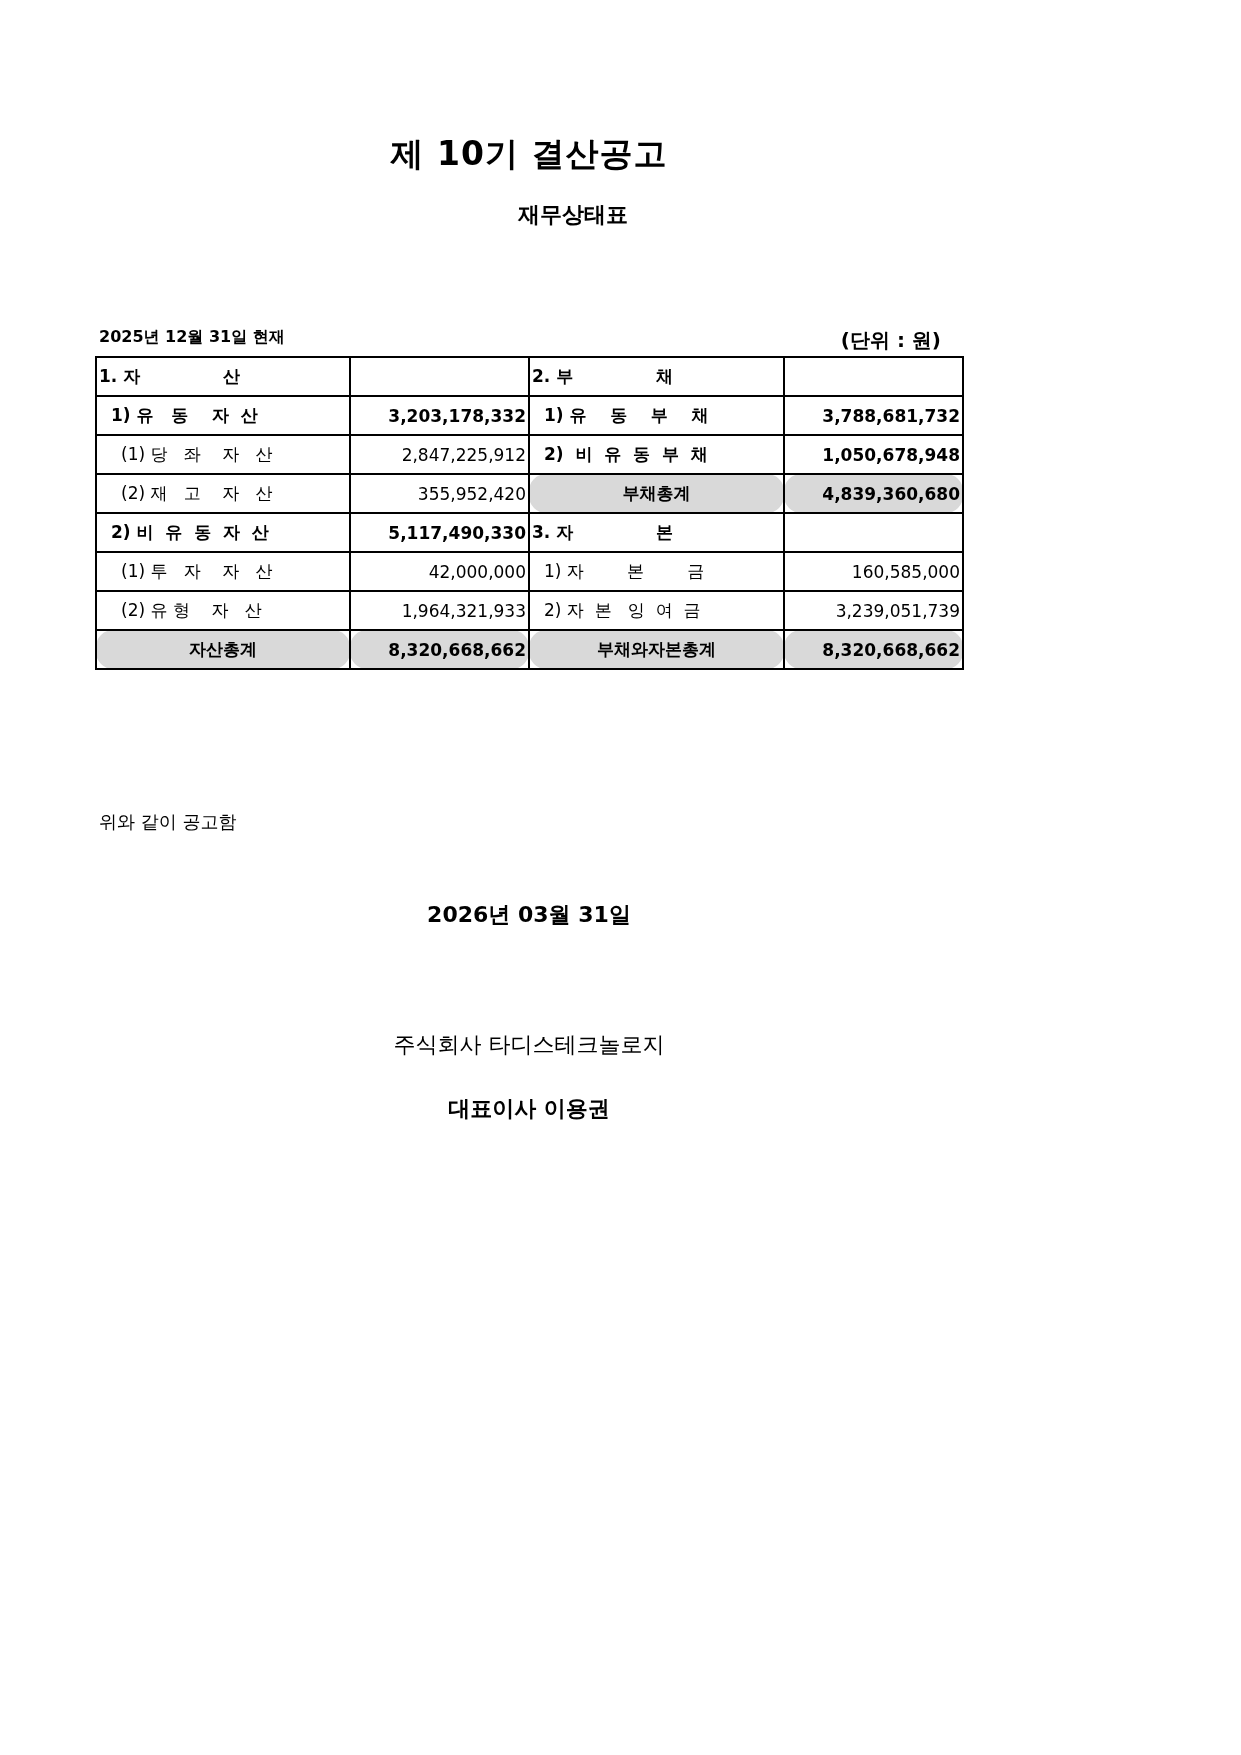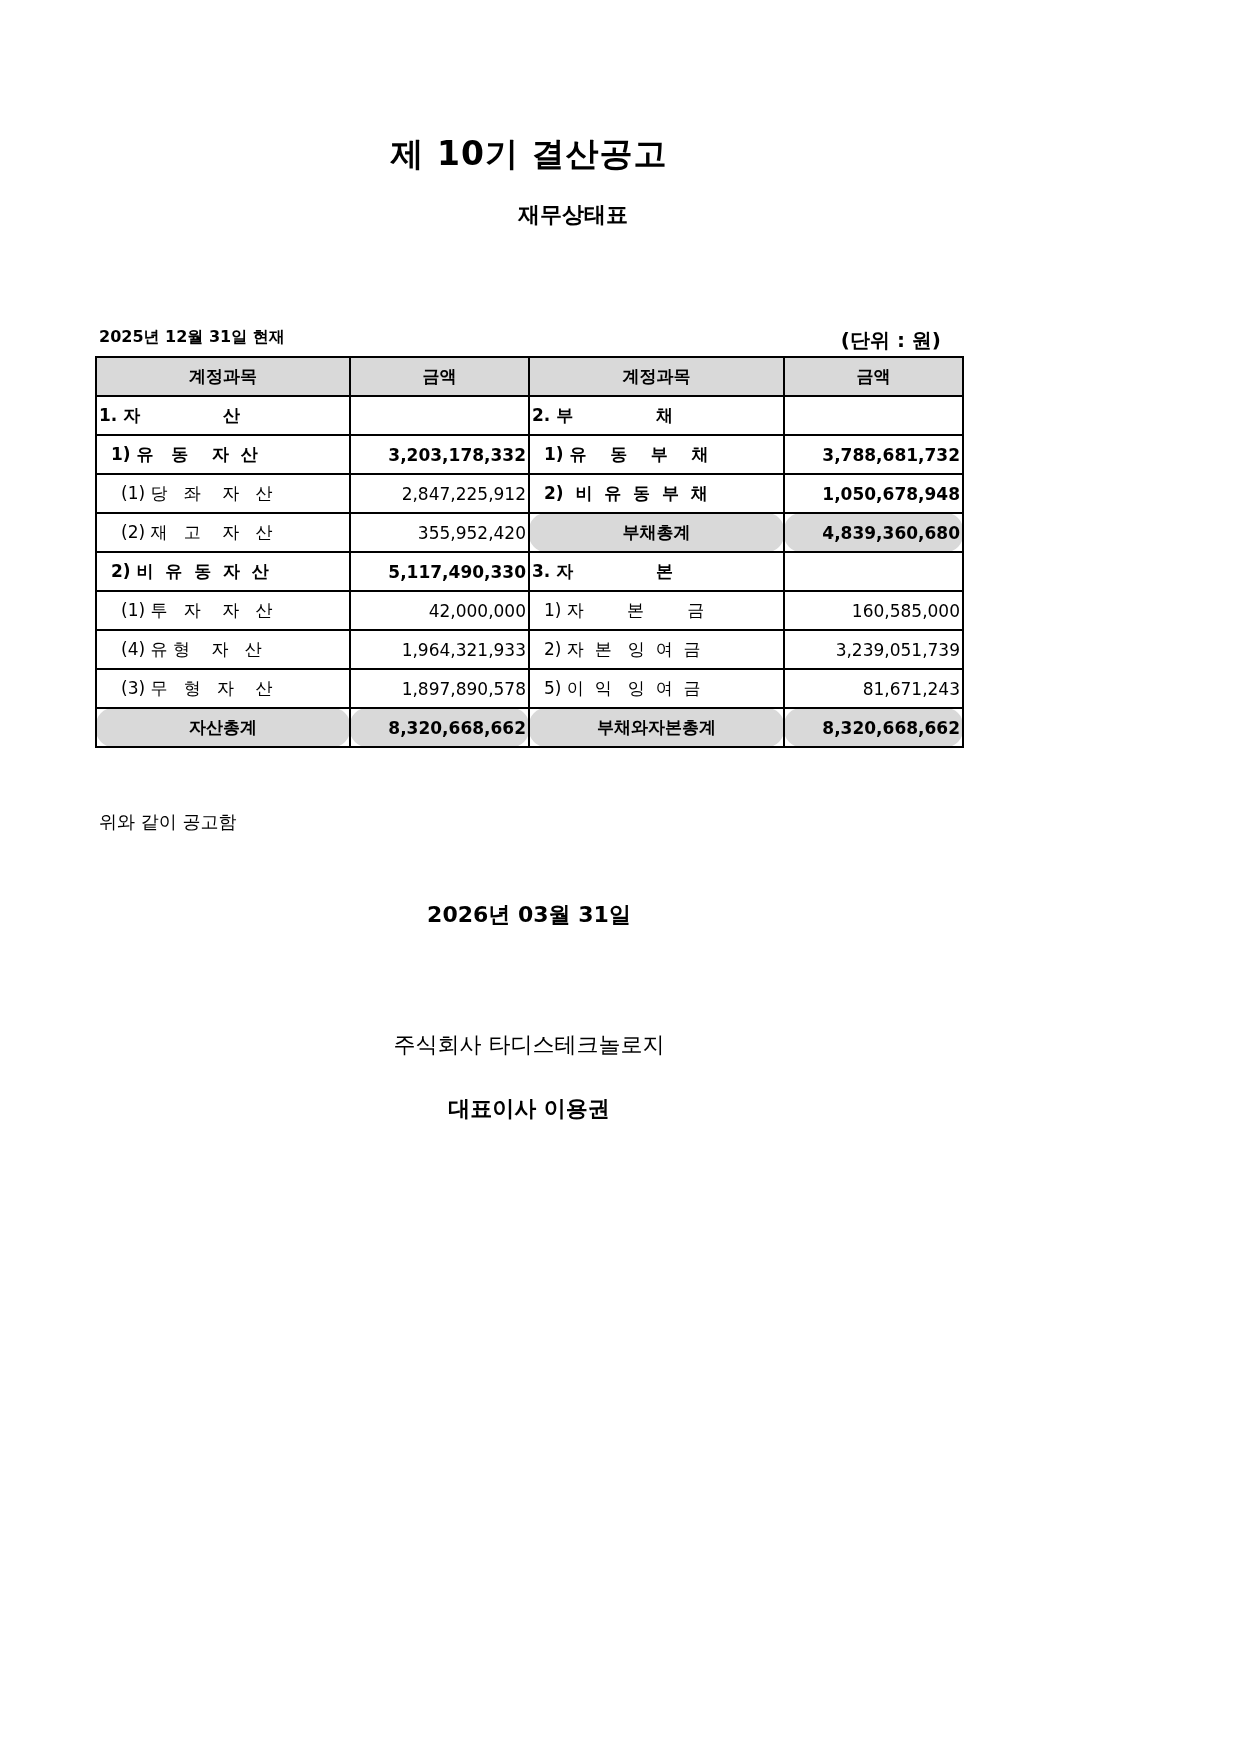--- a/index.html
+++ b/index.html
@@ -58,26 +58,20 @@
 <div class="abs unit">(단위 : 원)</div>
 
 <table class="bs">
   <colgroup>
       <col class="c1">
       <col class="c2">
       <col class="c3">
       <col class="c4">
     </colgroup>
   <tbody>
-      <tr class="hdr">
-    <td>계정과목</td>
-    <td>금액</td>
-    <td>계정과목</td>
-    <td>금액</td>
-  </tr>
   <tr>
     <td class="b">1. 자              산</td>
     <td class="num"></td>
     <td class="b">2. 부              채</td>
     <td class="num"></td>
   </tr>
   <tr>
     <td class="b ind1">1) 유   동    자  산</td>
     <td class="num b">3,203,178,332</td>
     <td class="b ind1">1) 유    동    부    채</td>
@@ -101,30 +95,24 @@
     <td class="b">3. 자              본</td>
     <td class="num"></td>
   </tr>
   <tr>
     <td class="ind2">(1) 투   자    자   산</td>
     <td class="num">42,000,000</td>
     <td class="ind1">1) 자        본        금</td>
     <td class="num">160,585,000</td>
   </tr>
   <tr>
-    <td class="ind2">(4) 유 형    자   산</td>
+    <td class="ind2">(2) 유 형    자   산</td>
     <td class="num">1,964,321,933</td>
     <td class="ind1">2) 자  본   잉  여  금</td>
     <td class="num">3,239,051,739</td>
-  </tr>
-  <tr>
-    <td class="ind2">(3) 무   형   자    산</td>
-    <td class="num">1,897,890,578</td>
-    <td class="ind1">5) 이  익   잉  여  금</td>
-    <td class="num">81,671,243</td>
   </tr>
   <tr class="total">
     <td class="grey b ctr">자산총계</td>
     <td class="grey num b">8,320,668,662</td>
     <td class="grey b ctr">부채와자본총계</td>
     <td class="grey num b">8,320,668,662</td>
   </tr>
 </tbody>
   </table>
 

